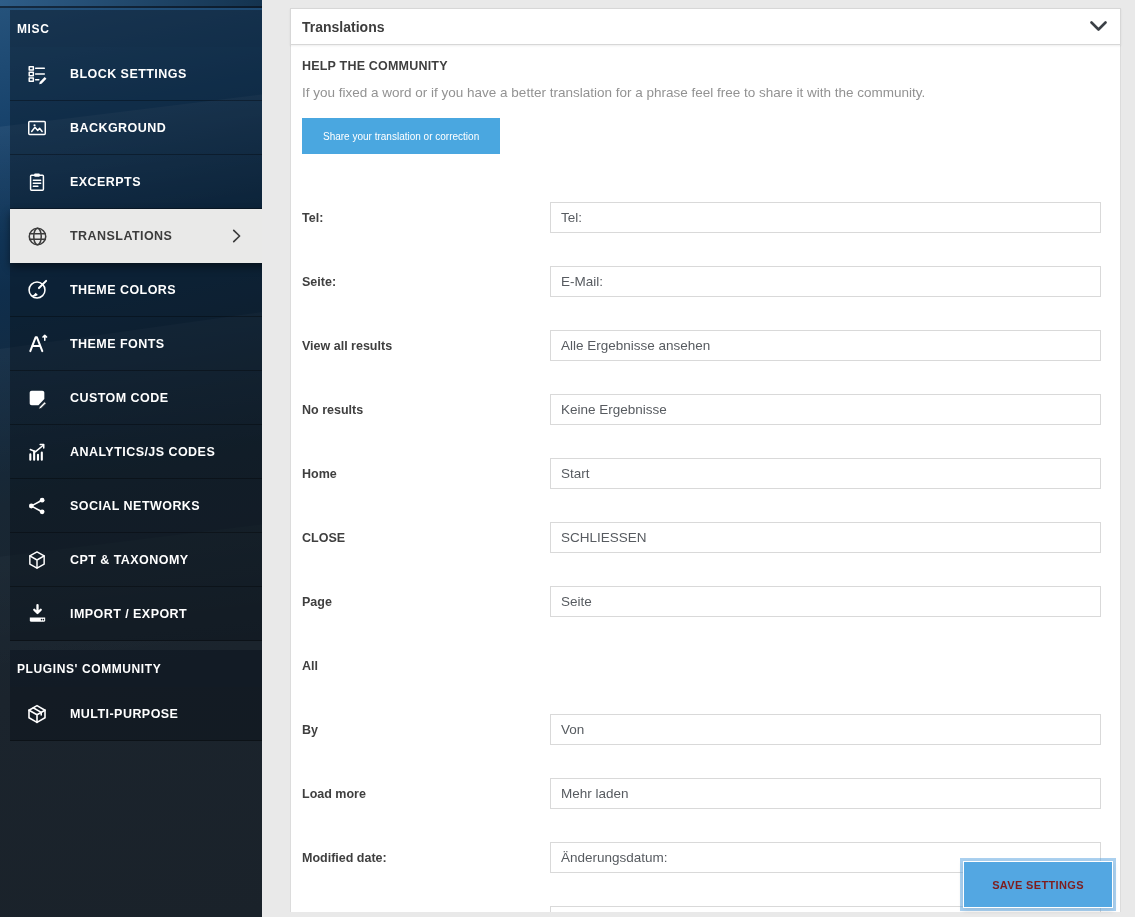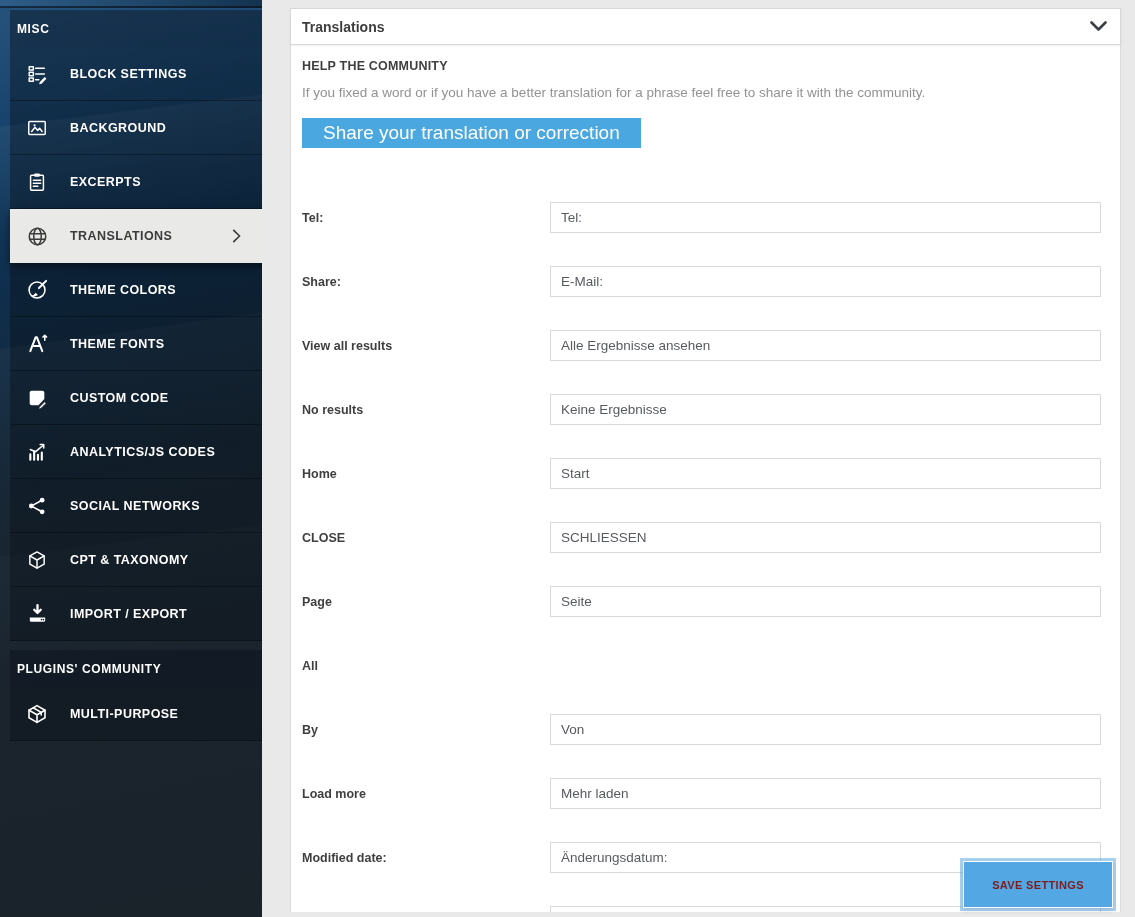--- a/index.html
+++ b/index.html
@@ -62,22 +62,22 @@
   }
   .panel-title { font-size:14px; font-weight:bold; color:#3d3d3d; }
   .panel-body {
     position:absolute; left:290px; top:44px; width:831px; height:868px;
     background:#ffffff; border:1px solid #dcdcdc; border-bottom:none;
     overflow:hidden; z-index:1;
   }
   .help-heading { position:absolute; left:11px; top:14px; font-size:12.5px; font-weight:bold; color:#3f3f3f; letter-spacing:0.2px; }
   .help-desc { position:absolute; left:11px; top:40px; font-size:13.5px; color:#929292; }
   .share-btn {
-    position:absolute; left:11px; top:73px; height:30px; padding:0 21px;
-    background:#4aa7e0; border:none; color:#ffffff; font-size:19px;
+    position:absolute; left:11px; top:73px; height:36px; padding:0 21px;
+    background:#4aa7e0; border:none; color:#ffffff; font-size:10px;
     font-family:"Liberation Sans", sans-serif; cursor:pointer;
   }
   .form-row { position:absolute; left:0; width:100%; height:31px; }
   .form-row .f-label {
     position:absolute; left:11px; top:50%; transform:translateY(-50%);
     font-size:12.5px; font-weight:bold; color:#3f3f3f;
   }
   .form-row input {
     position:absolute; left:259px; top:0; width:551px; height:31px;
     border:1px solid #d9d9d9; background:#ffffff; padding:0 10px;
@@ -248,21 +248,21 @@
 <section class="panel-body">
   <h3 class="help-heading">HELP THE COMMUNITY</h3>
   <p class="help-desc">If you fixed a word or if you have a better translation for a phrase feel free to share it with the community.</p>
   <button class="share-btn">Share your translation or correction</button>
   <div id="form-rows">
       <div class="form-row" style="top: 157px; padding-left: 36px;">
         <span class="f-label">Tel:</span>
         <input type="text" value="Tel:" style="">
       </div>
       <div class="form-row" style="top: 221px;">
-        <span class="f-label">Share:</span>
+        <span class="f-label">Seite:</span>
         <input type="text" value="E-Mail:" style="">
       </div>
       <div class="form-row" style="top: 285px;">
         <span class="f-label">View all results</span>
         <input type="text" value="Alle Ergebnisse ansehen" style="">
       </div>
       <div class="form-row" style="top: 349px;">
         <span class="f-label">No results</span>
         <input type="text" value="Keine Ergebnisse" style="">
       </div>

